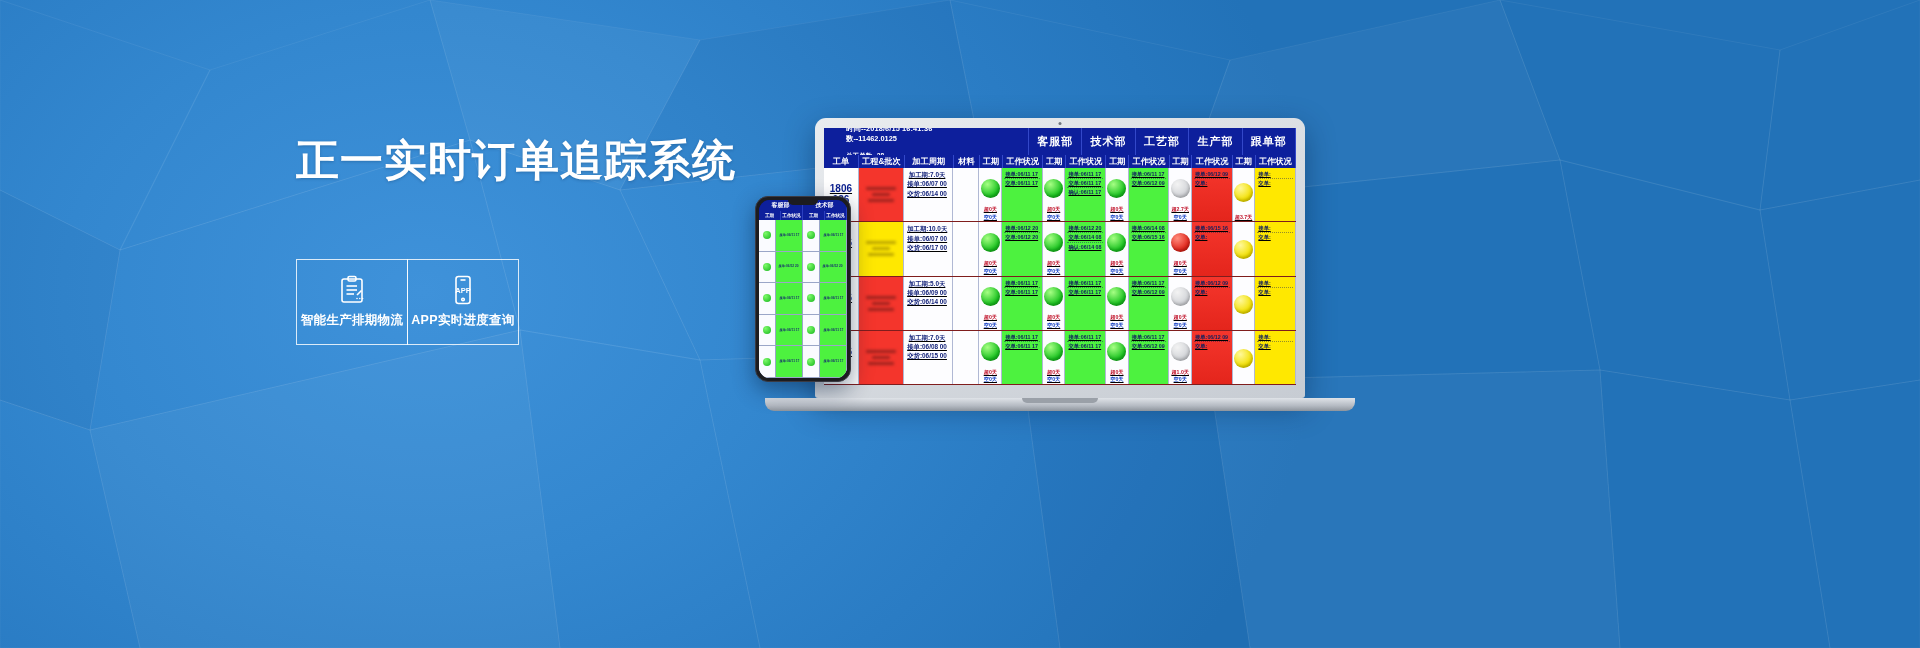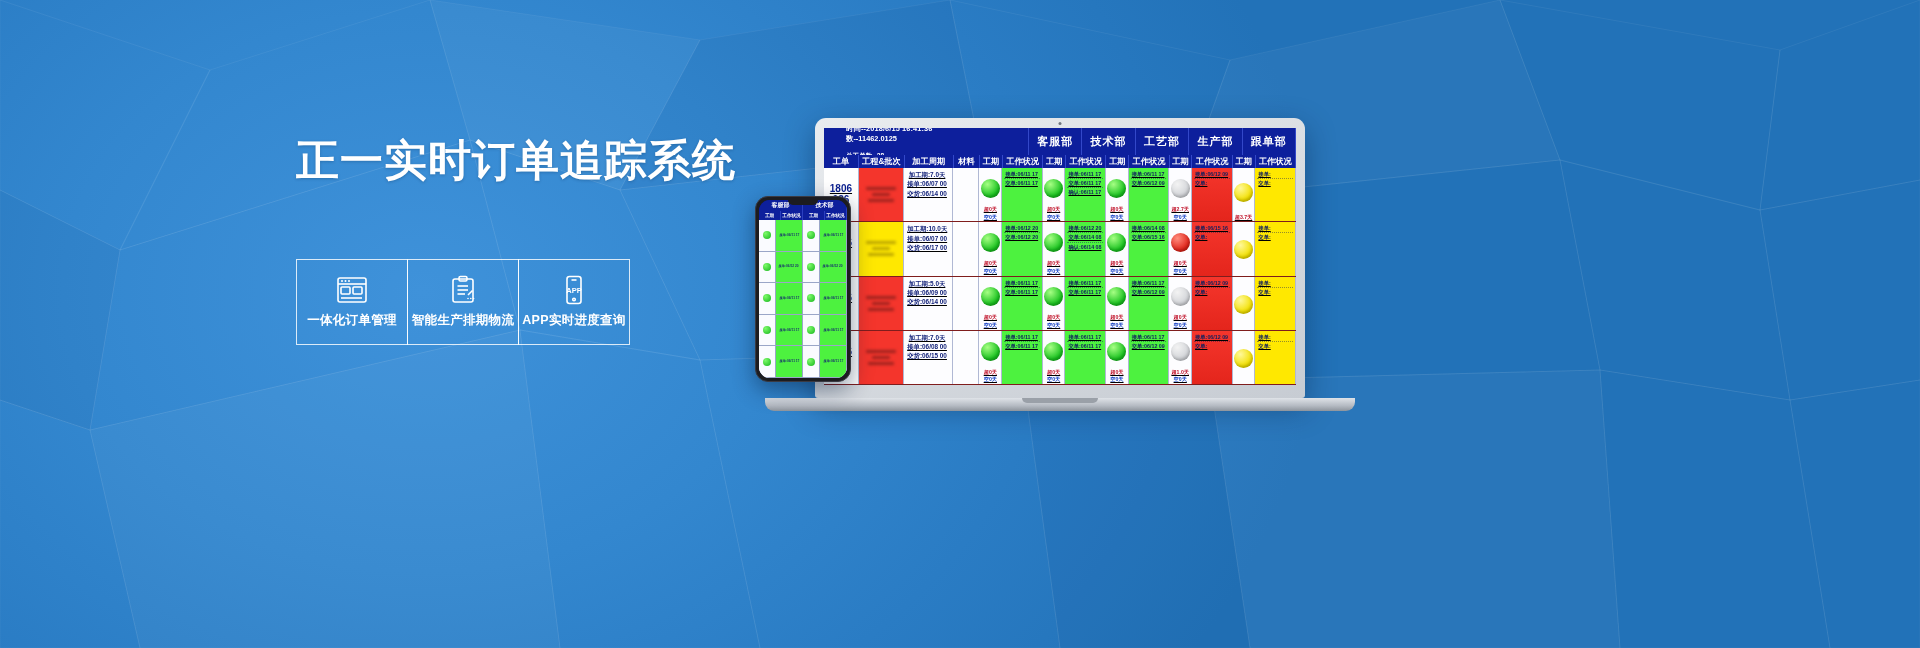--- a/index.html
+++ b/index.html
@@ -279,35 +279,20 @@
     </g>
   </svg>
 </div>
 
 <div id="copy">
   <div class="headline">正一实时订单追踪系统</div>
 </div>
 
 <div id="features">
 
-  <div class="feature">
-    <span class="ficon">
-      <svg viewBox="0 0 34 30" width="34" height="30" fill="none" stroke="#ffffff" stroke-width="1.6">
-        <rect x="3" y="3" width="28" height="24" rx="2"></rect>
-        <line x1="3" y1="9" x2="31" y2="9"></line>
-        <circle cx="7" cy="6" r="1" fill="#fff" stroke="none"></circle>
-        <circle cx="10.5" cy="6" r="1" fill="#fff" stroke="none"></circle>
-        <circle cx="14" cy="6" r="1" fill="#fff" stroke="none"></circle>
-        <rect x="6" y="12" width="9" height="7" rx="1"></rect>
-        <rect x="18" y="12" width="9" height="7" rx="1"></rect>
-        <line x1="6" y1="23" x2="27" y2="23"></line>
-      </svg>
-    </span>
-    <span class="flabel">一体化订单管理</span>
-  </div>
 
   <div class="feature">
     <span class="ficon">
       <svg viewBox="0 0 34 30" width="34" height="30" fill="none" stroke="#ffffff" stroke-width="1.6">
         <rect x="7" y="4" width="20" height="23" rx="2"></rect>
         <rect x="13" y="1.5" width="8" height="4.5" rx="1.4"></rect>
         <line x1="11.5" y1="11" x2="22" y2="11"></line>
         <line x1="11.5" y1="15" x2="22" y2="15"></line>
         <line x1="11.5" y1="19" x2="19" y2="19"></line>
         <path d="M22 20 L26.5 15.5" stroke-width="1.6"></path>

